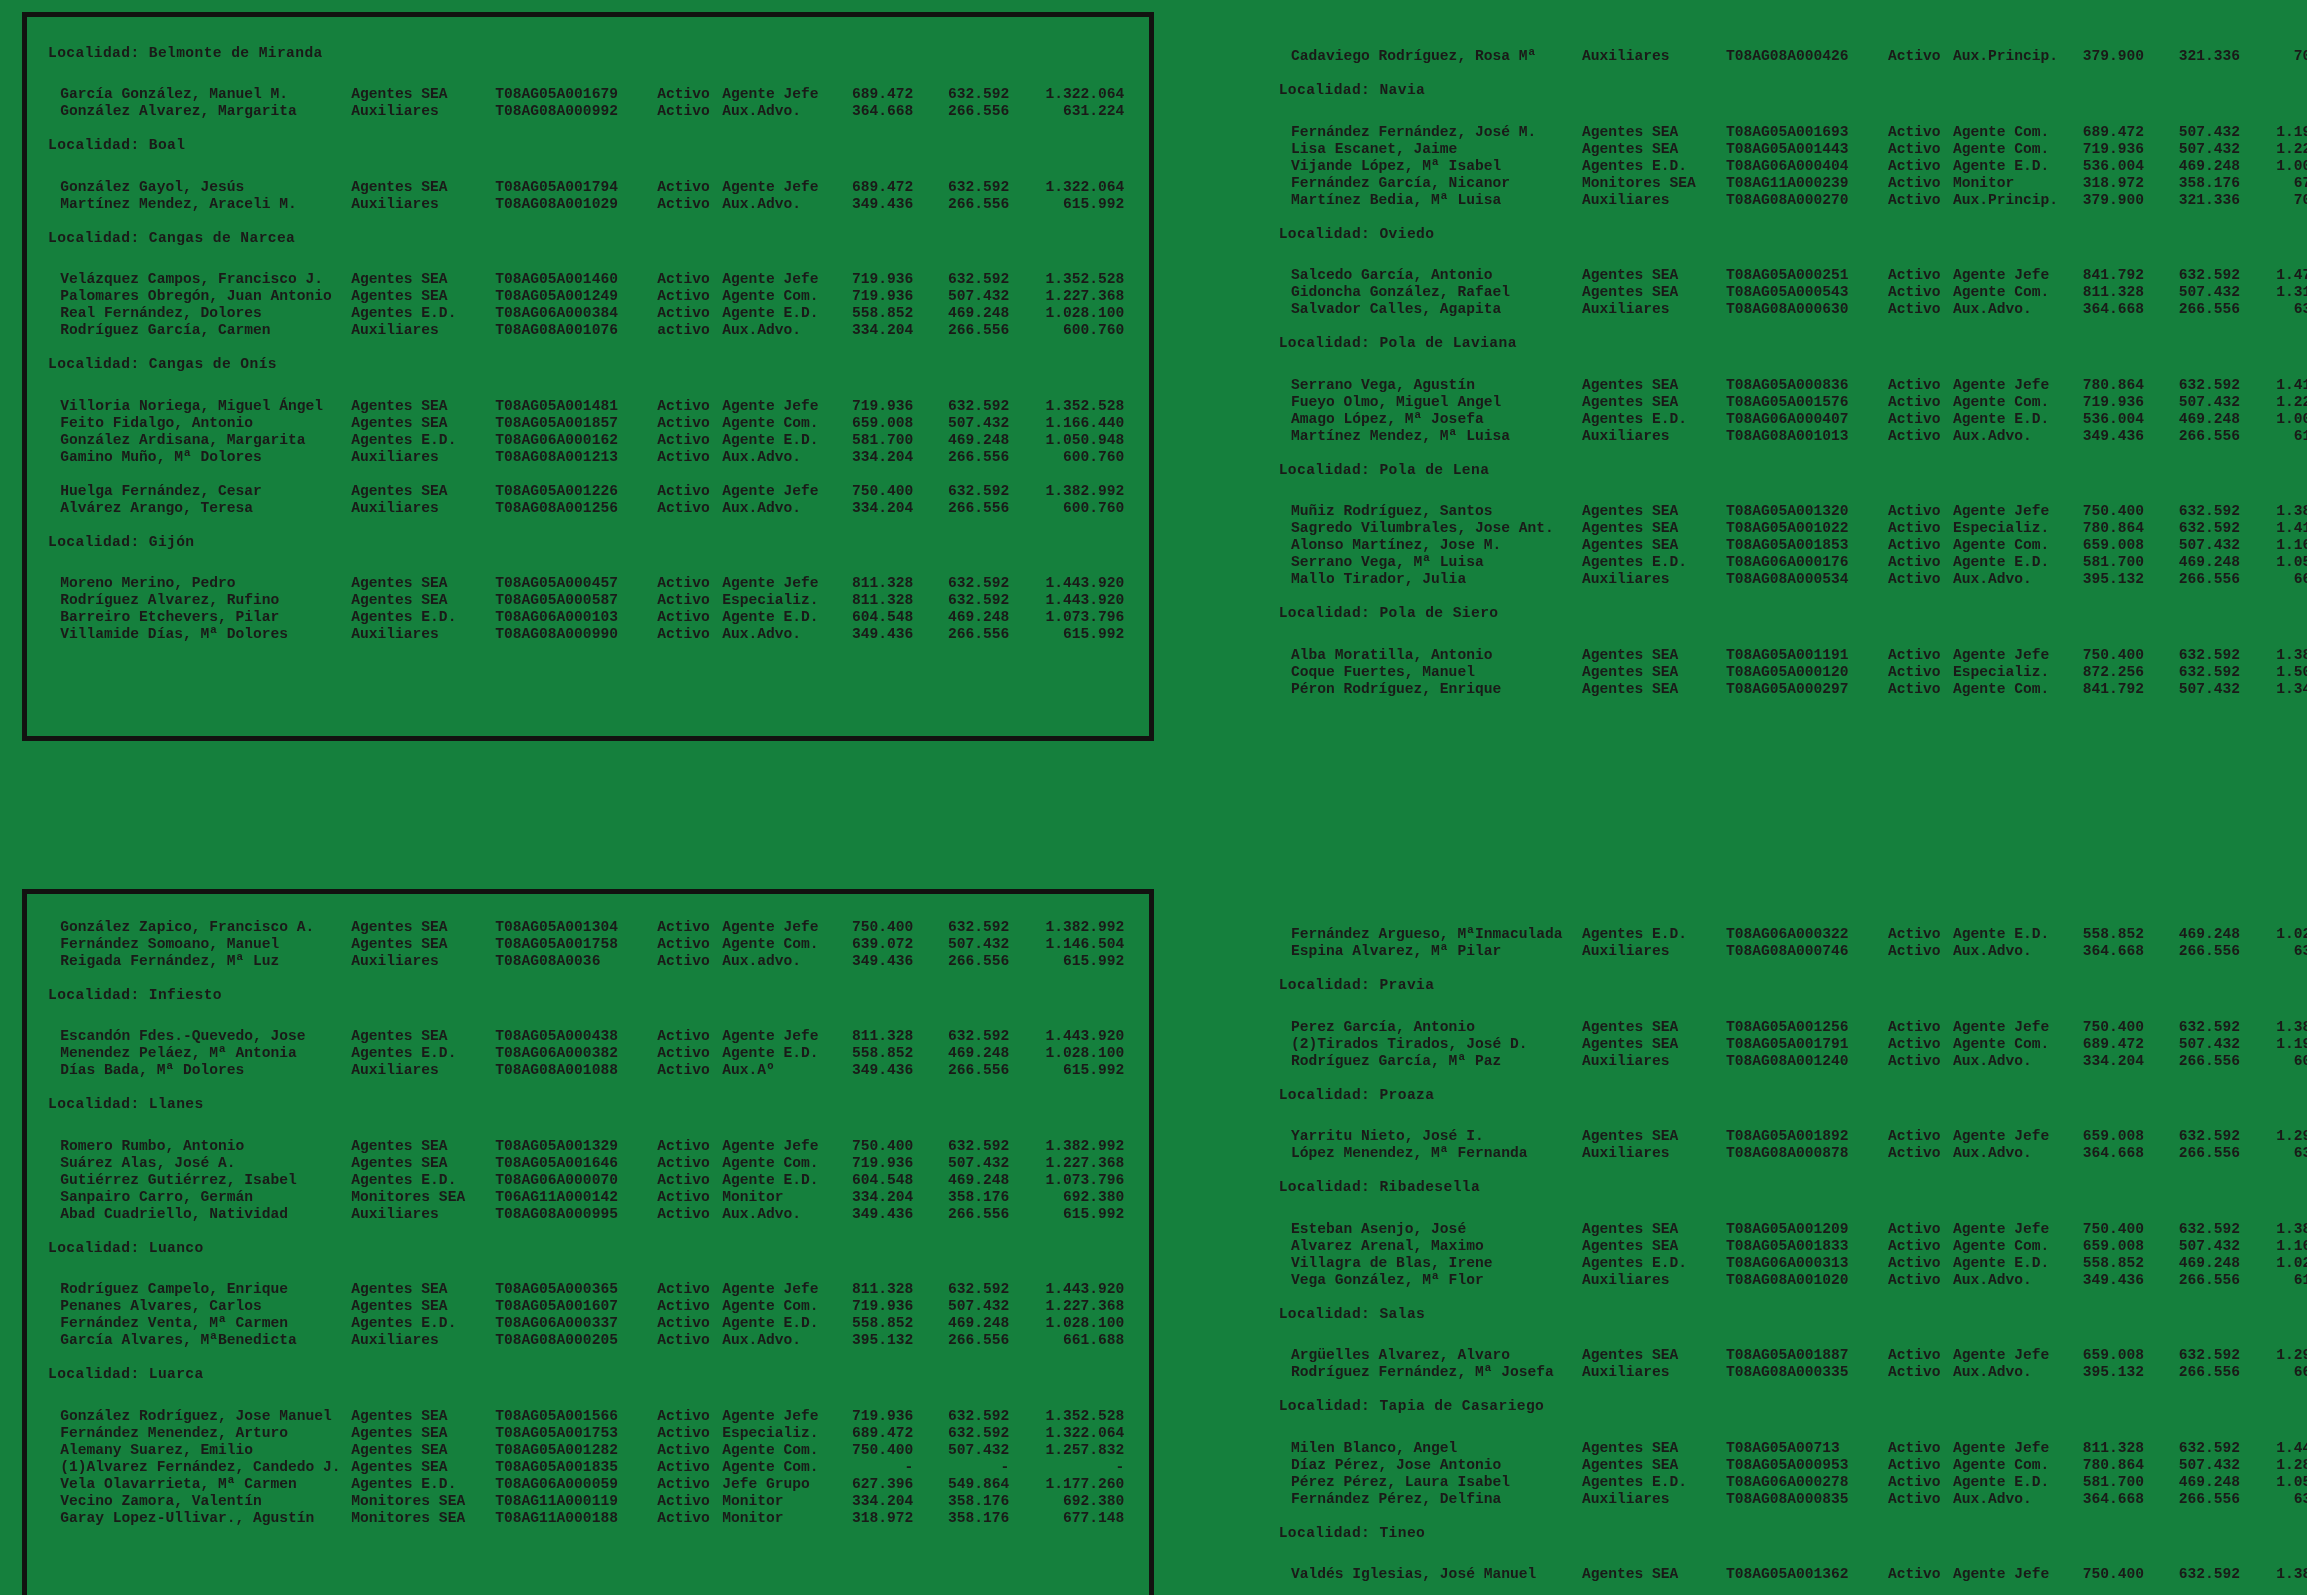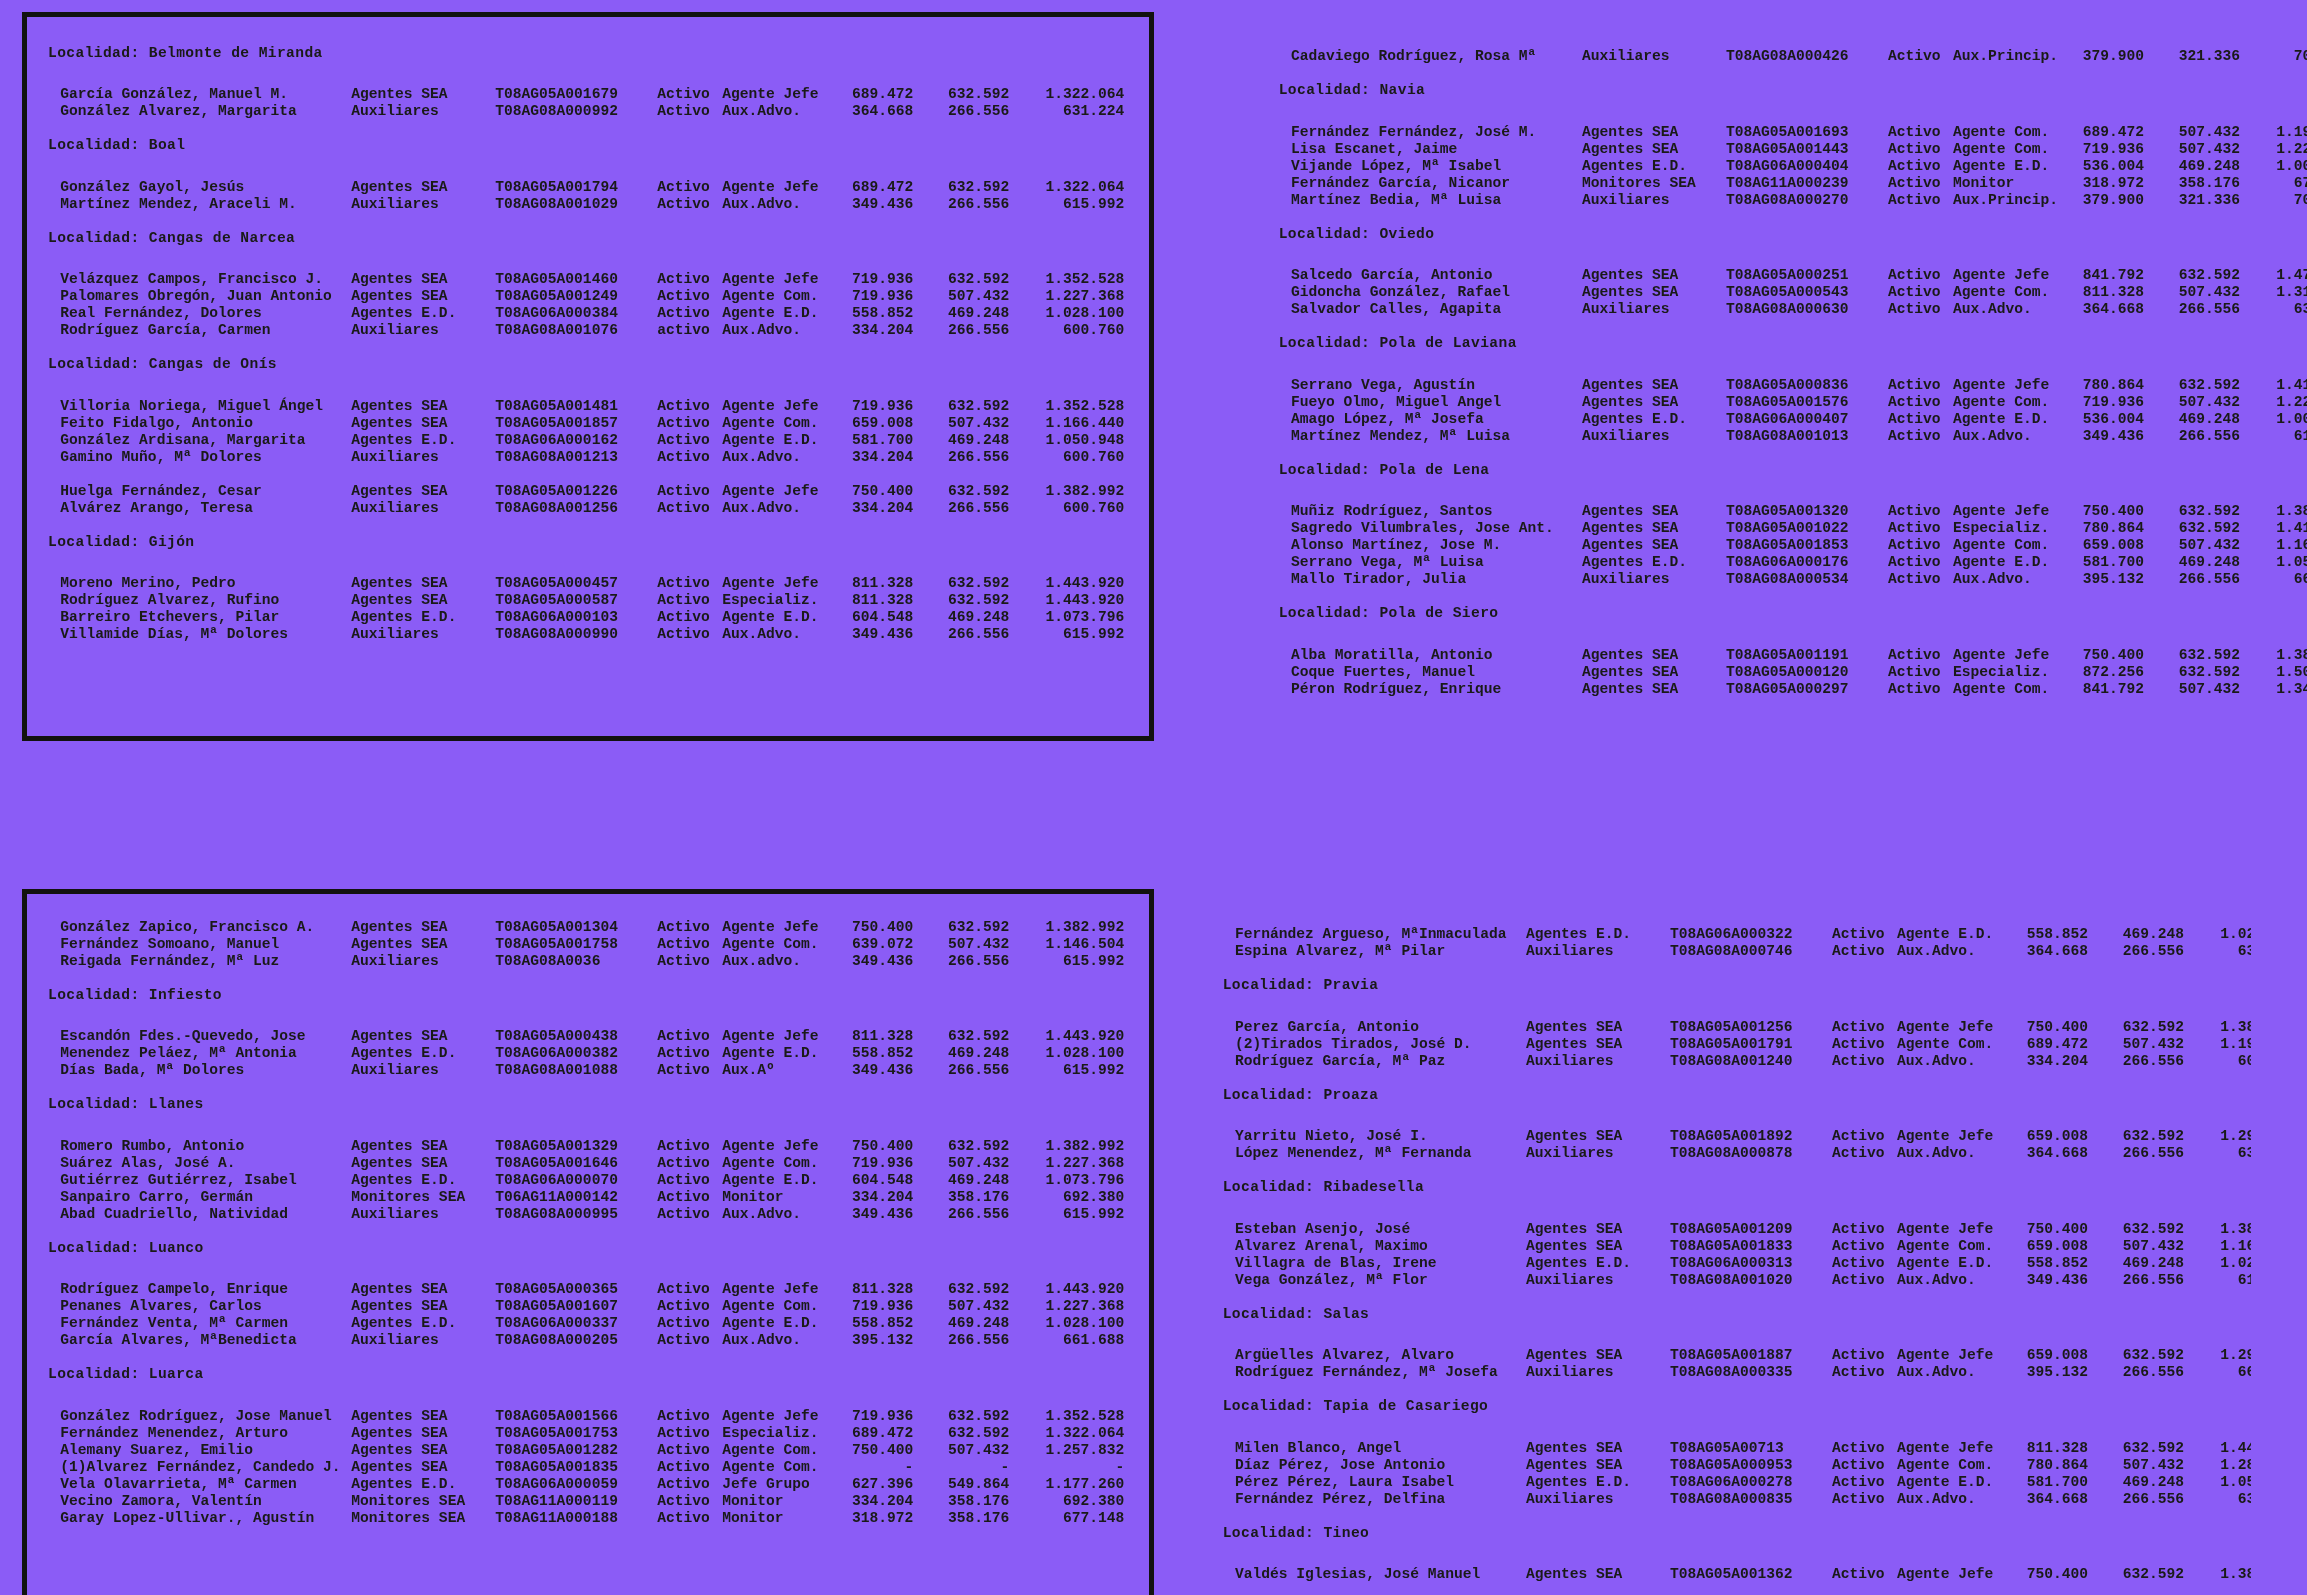--- a/index.html
+++ b/index.html
@@ -4,38 +4,38 @@
 <style>
   html, body {
     margin: 0;
     padding: 0;
     background: #ffffff;
   }
   .page {
     position: relative;
     width: 2307px;
     height: 1596px;
-    background: #8b5cf6;
+    background: #15803d;
     overflow: hidden;
     font-family: "Liberation Mono", "DejaVu Sans Mono", monospace;
     font-weight: bold;
     font-size: 14.6px;
     color: #1a1a18;
   }
   .panel {
     position: absolute;
     box-sizing: border-box;
   }
   .panel.bordered {
     border: 5.4px solid #121210;
   }
   #panel-0 { left: 21.5px;   top: 12.3px;   width: 1132px; height: 729px;  padding: 27.6px 21.5px; }
   #panel-1 { left: 1268px; top: 17px;    width: 1039px; height: 766px; padding: 31px 4.6px 0 10.7px; }
   #panel-2 { left: 21.5px;   top: 889px; width: 1132px; height: 751px;  padding: 24.5px 21.5px; }
-  #panel-3 { left: 1212px; top: 895px; width: 1039px; height: 701px;  padding: 31px 4.6px 0 10.7px; overflow: hidden; }
+  #panel-3 { left: 1268px; top: 895px; width: 1039px; height: 701px;  padding: 31px 4.6px 0 10.7px; overflow: hidden; }
 
   .group { margin-bottom: 17px; }
   .locality {
     height: 17px;
     line-height: 17px;
     margin-bottom: 24.5px;
     white-space: pre;
     letter-spacing: 0.4px;
   }
   .row {

